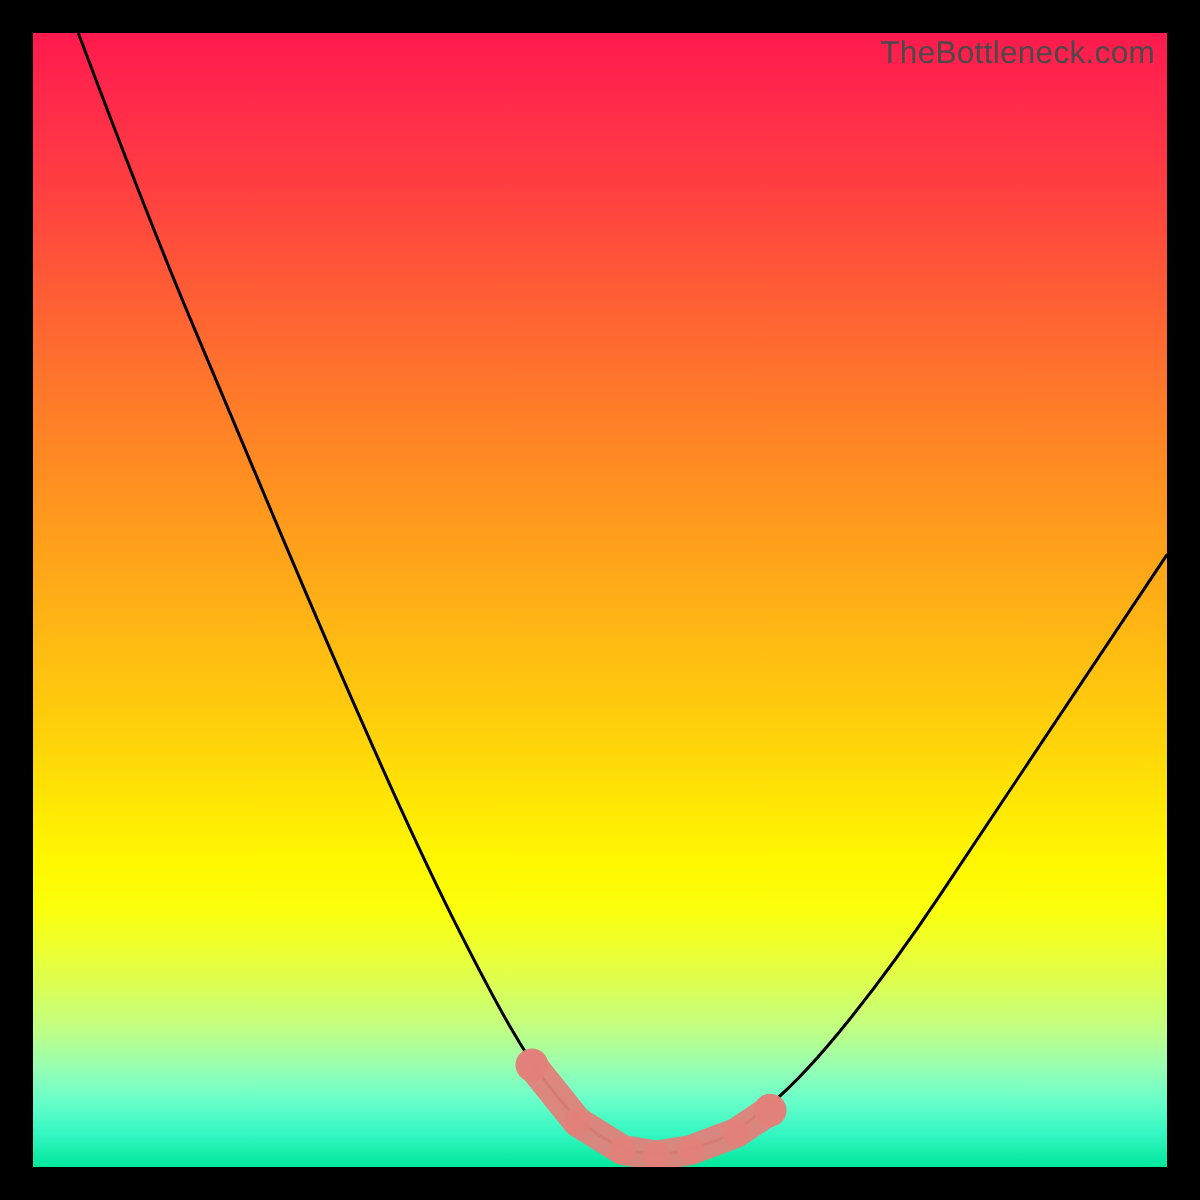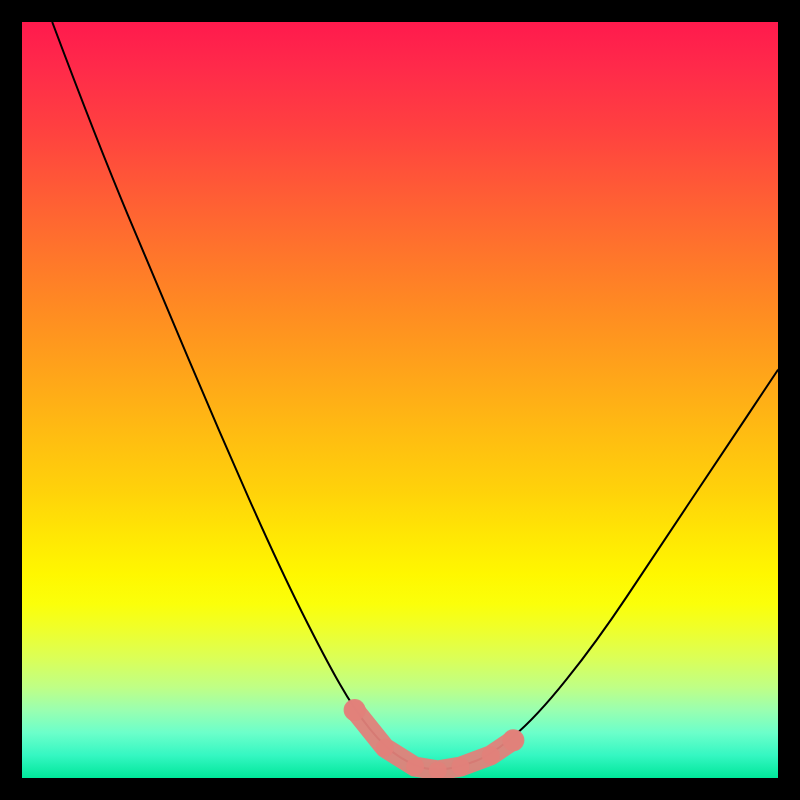--- a/index.html
+++ b/index.html
@@ -84,14 +84,15 @@
           <path d="M 332.6 688.0 L 362.9 725.8 L 393.1 744.7 L 415.8 748.4 L 438.5 744.7 L 468.7 733.3 L 491.4 718.2" fill="none" stroke="#e2817a" stroke-width="20" stroke-linecap="round" stroke-linejoin="round" opacity="0.95"></path>
           <circle cx="332.6" cy="688.0" r="11" fill="#e2817a" opacity="0.95"></circle>
           <circle cx="362.9" cy="725.8" r="9" fill="#e2817a" opacity="0.95"></circle>
           <circle cx="393.1" cy="744.7" r="9" fill="#e2817a" opacity="0.95"></circle>
           <circle cx="415.8" cy="748.4" r="9" fill="#e2817a" opacity="0.95"></circle>
           <circle cx="438.5" cy="744.7" r="9" fill="#e2817a" opacity="0.95"></circle>
           <circle cx="468.7" cy="733.3" r="9" fill="#e2817a" opacity="0.95"></circle>
           <circle cx="491.4" cy="718.2" r="11" fill="#e2817a" opacity="0.95"></circle>
         </g>
     </svg>
+    <div class="watermark">TheBottleneck.com</div>
   </div>
 </div>
 
 </body></html>

